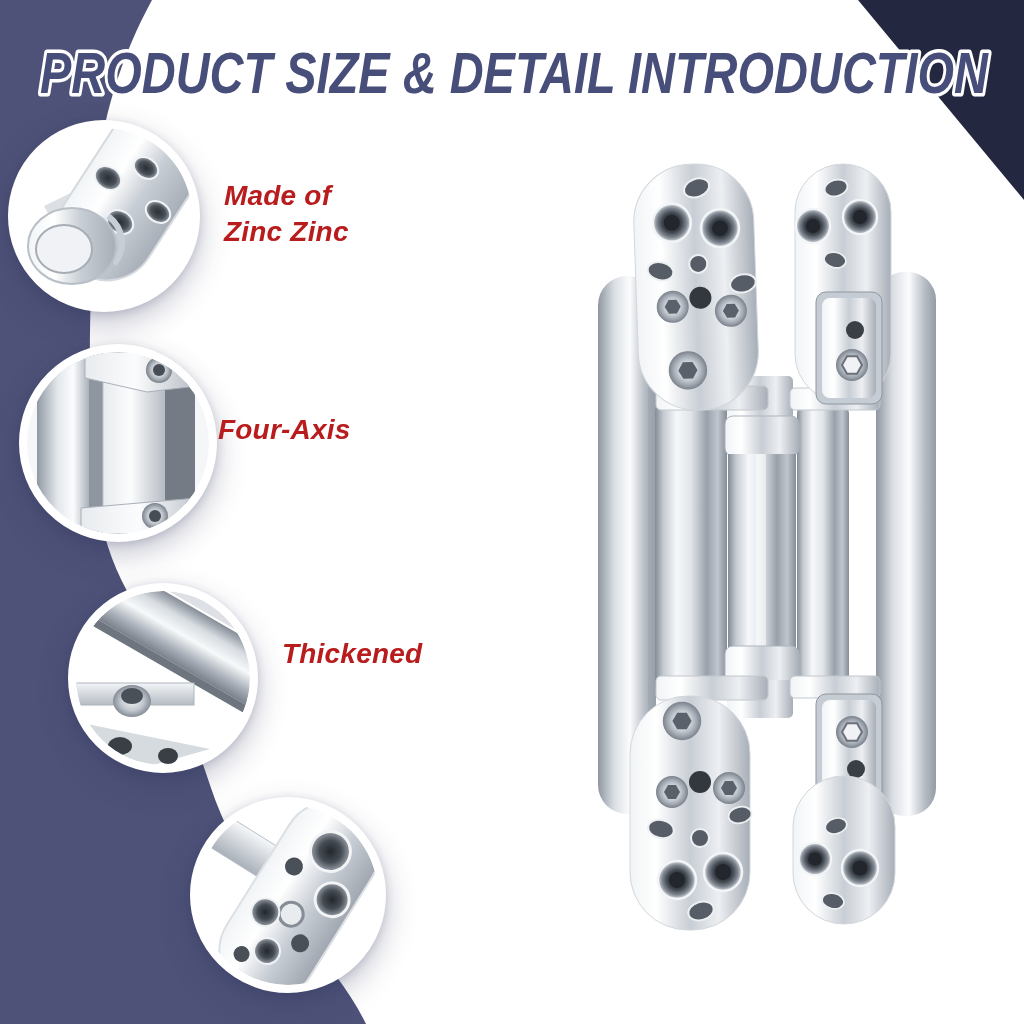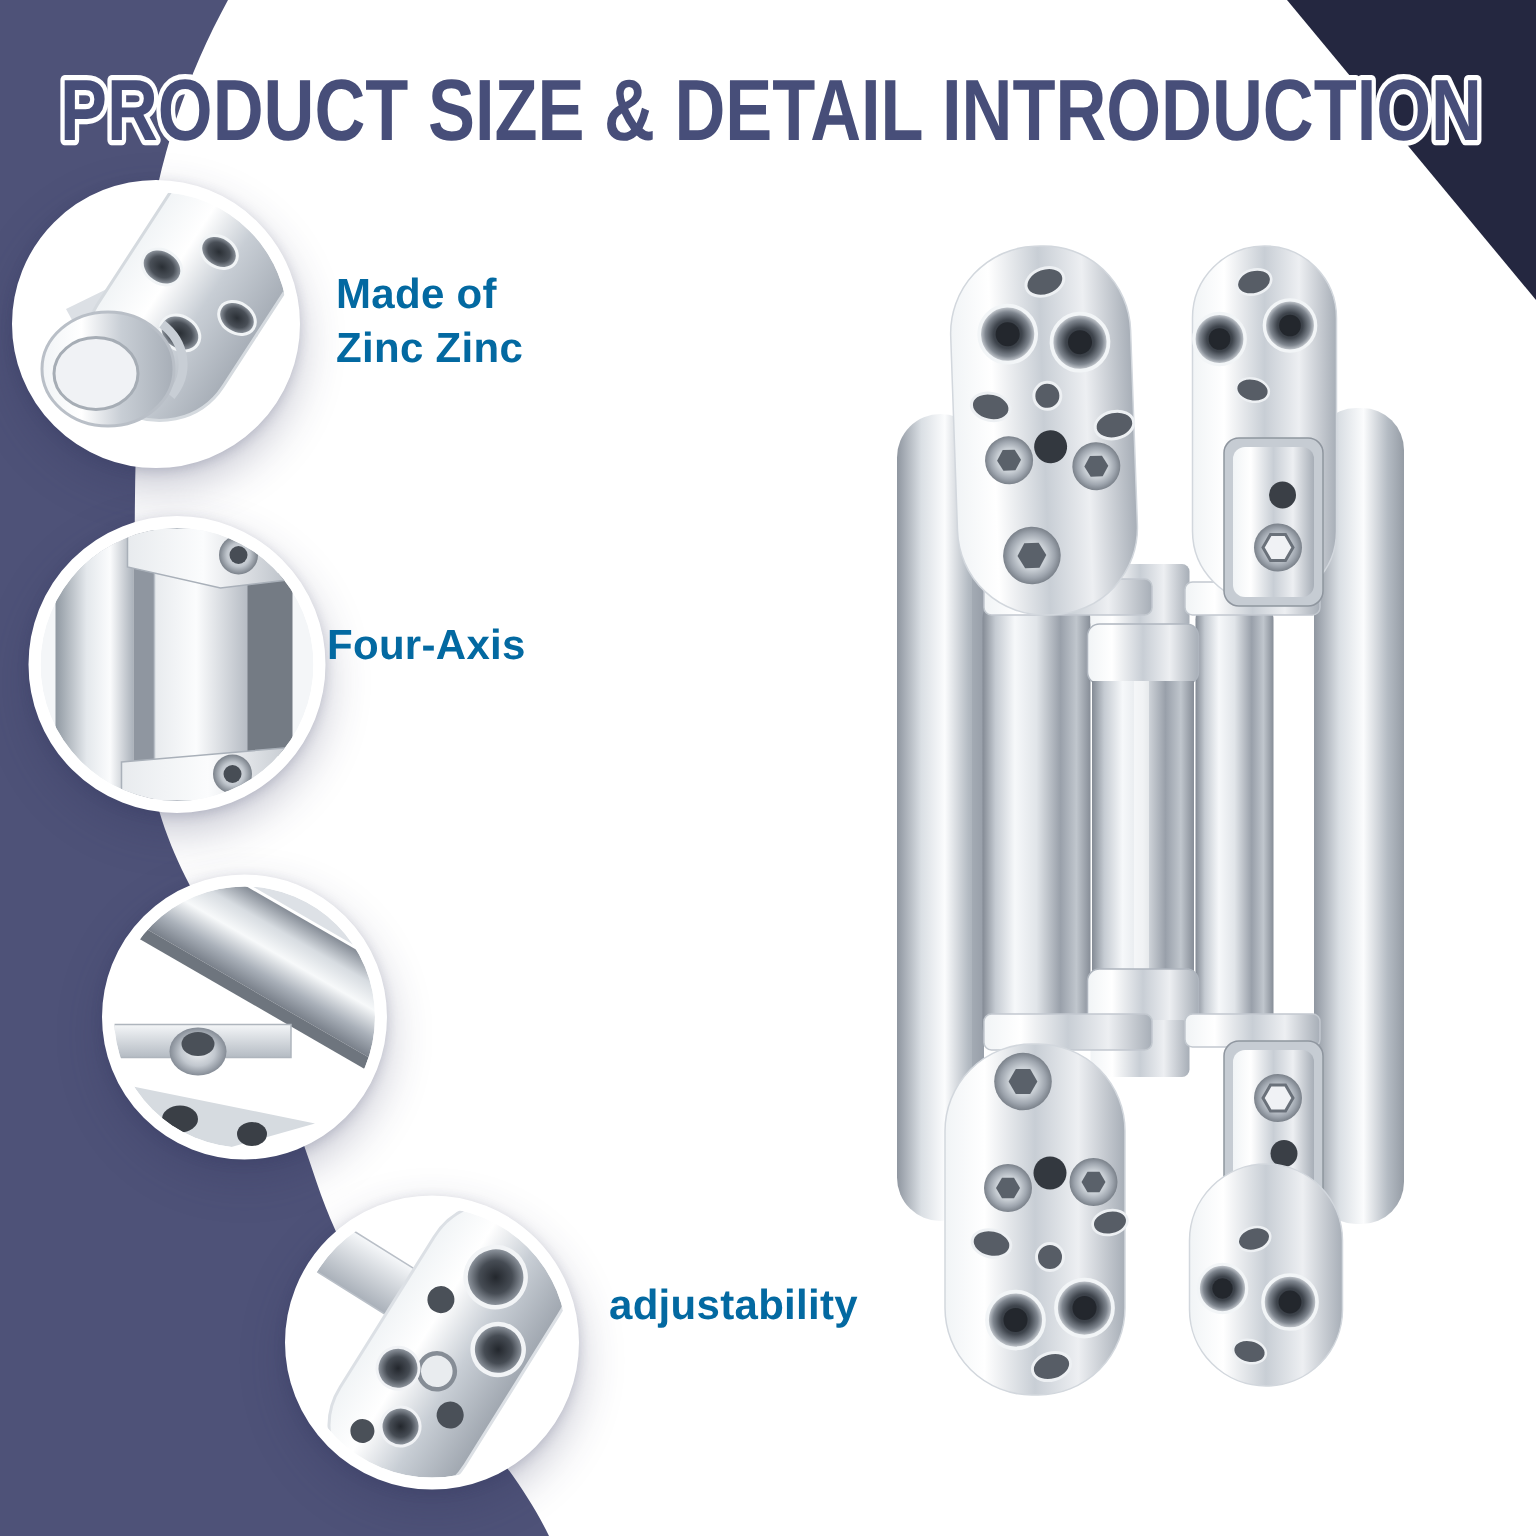--- a/index.html
+++ b/index.html
@@ -1,39 +1,40 @@
 <!DOCTYPE html>
 <html><head>
 <meta charset="utf-8">
 <style>
   html,body{margin:0;padding:0;background:#fff;}
   .page{
     position:relative;width:1024px;height:1024px;overflow:hidden;background:#fff;
     font-family:"Liberation Sans", sans-serif;
+    font-style:italic;
   }
   .bg-shapes{position:absolute;left:0;top:0;width:1024px;height:1024px;z-index:0;}
   .product-svg{position:absolute;left:560px;top:148px;width:400px;height:790px;z-index:1;}
   .title-svg{position:absolute;left:0;top:0;width:1024px;height:130px;z-index:3;}
   .title-svg text{
     font-family:"Liberation Sans", sans-serif;font-weight:bold;font-size:58px;
     fill:#474E79;stroke:#FFFFFF;stroke-width:7px;stroke-linejoin:round;
     paint-order:stroke fill;
   }
   .detail-circle{
     position:absolute;border-radius:50%;background:#fff;border:8px solid #fff;
     box-shadow:0 12px 30px rgba(45,50,90,.28), 0 2px 8px rgba(45,50,90,.18);
     overflow:hidden;z-index:2;
   }
   .detail-circle svg{display:block;width:100%;height:100%;border-radius:50%;}
   .c1{left:8px;top:120px;width:176px;height:176px;}
   .c2{left:19px;top:344px;width:182px;height:182px;}
   .c3{left:68px;top:583px;width:174px;height:174px;}
   .c4{left:190px;top:797px;width:180px;height:180px;}
   .feature-label{
-    position:absolute;z-index:2;color:#0369a1;font-size:28px;font-weight:bold;
+    position:absolute;z-index:2;color:#b91c1c;font-size:28px;font-weight:bold;
     line-height:36px;letter-spacing:.2px;white-space:nowrap;
   }
   .l1{left:224px;top:178px;}
   .l2{left:218px;top:412px;}
   .l3{left:282px;top:636px;}
   .l4{left:406px;top:852px;}
 </style>
 </head>
 <body>
 
@@ -269,20 +270,21 @@
       </g>
       <rect x="0" y="92" width="118" height="22" fill="url(#c3g)" stroke="#AEB5BD"></rect>
       <ellipse cx="56" cy="110" rx="19" ry="16" fill="url(#c3w)"></ellipse>
       <ellipse cx="56" cy="105" rx="11" ry="8" fill="#4A5058"></ellipse>
       <polygon points="6,132 134,158 70,176 0,170" fill="#D6DBE0"></polygon>
       <ellipse cx="44" cy="155" rx="12" ry="9" fill="#3A3F46"></ellipse>
       <ellipse cx="92" cy="165" rx="10" ry="8" fill="#3A3F46"></ellipse>
     </svg>
   </div>
   <div class="feature-label l3">
+    <span style="display:block">Thickened</span>
   </div>
 
   <div class="detail-circle c4">
     <svg viewBox="0 0 180 180">
       <defs>
         <linearGradient id="c4g" x1="0" y1="0" x2="1" y2="0">
           <stop offset="0" stop-color="#F1F4F6"></stop>
             <stop offset=".3" stop-color="#FFFFFF"></stop>
           <stop offset=".62" stop-color="#C8CED5"></stop>
             <stop offset="1" stop-color="#A0A7B0"></stop>
@@ -306,16 +308,15 @@
         <circle cx="78" cy="66" r="9" fill="#4A5058"></circle>
         <circle cx="101" cy="108" r="12" fill="#E9ECEF" stroke="#868D96" stroke-width="3"></circle>
         <circle cx="78" cy="120" r="14" fill="url(#c4h)" stroke="#F0F2F5" stroke-width="2"></circle>
         <circle cx="124" cy="128" r="9" fill="#4A5058"></circle>
         <circle cx="100" cy="152" r="13" fill="url(#c4h)" stroke="#F0F2F5" stroke-width="2"></circle>
         <circle cx="80" cy="168" r="8" fill="#4A5058"></circle>
       </g>
     </svg>
   </div>
   <div class="feature-label l4">
-    <span style="display:block">adjustability</span>
   </div>
 
 </div>
 
 </body></html>

